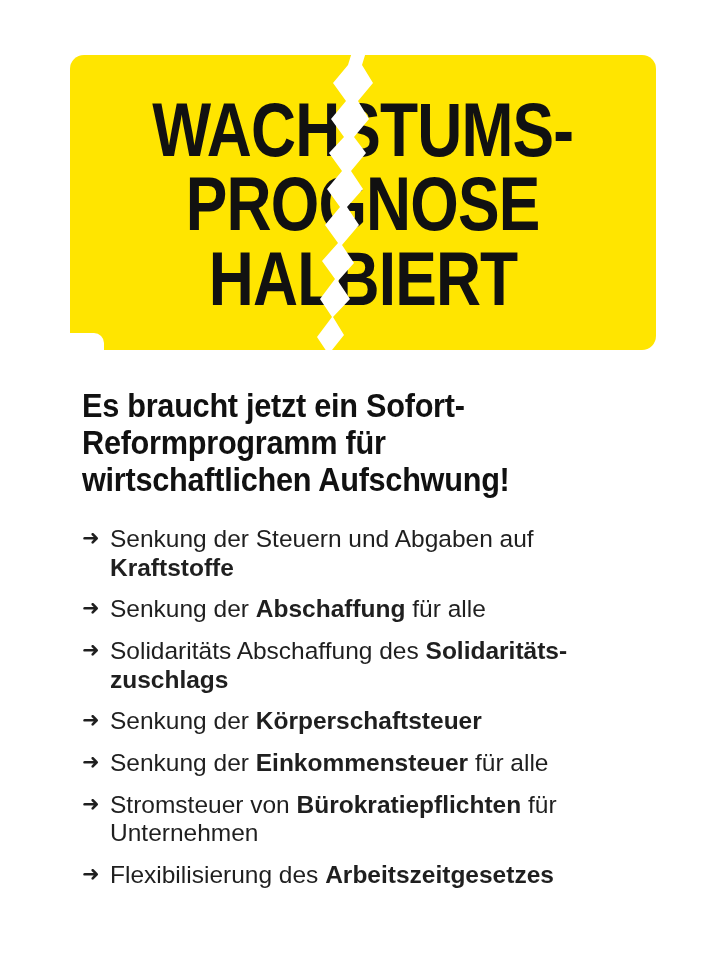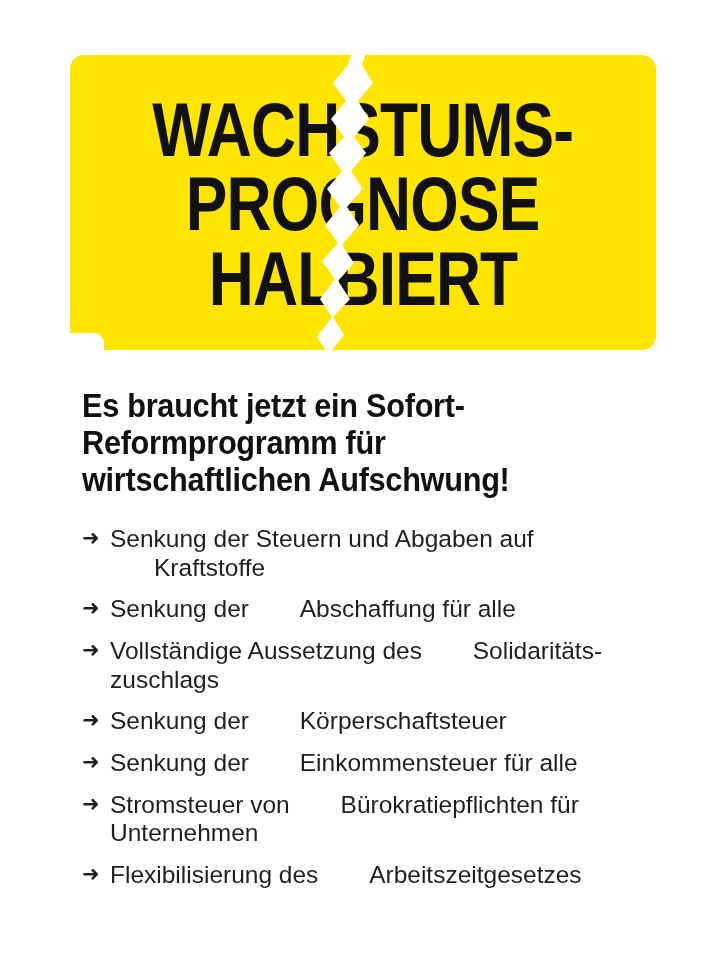--- a/index.html
+++ b/index.html
@@ -113,22 +113,21 @@
     width: 28px;
     font-size: 21px;
     line-height: 1.25;
     color: #1f1f1f;
     font-family: "DejaVu Sans", sans-serif;
   }
   .item-text {
     flex: 1 1 auto;
   }
   .item-text b {
-    font-weight: 400;
-    margin-left: 44px;
+    font-weight: 700;
   }
 </style>
 </head>
 <body>
 
 <div class="banner-wrap">
   <div class="banner"></div>
 
   <div class="banner-text">
     <div class="banner-line l1">WACHSTUMS-</div>
@@ -153,21 +152,21 @@
 <div class="list-item">
       <span class="arrow">➜</span>
       <span class="item-text"><span>Senkung der Steuern und Abgaben auf </span><b>Kraftstoffe</b></span>
     </div>
     <div class="list-item">
       <span class="arrow">➜</span>
       <span class="item-text"><span>Senkung der </span><b>Abschaffung</b><span> für alle</span></span>
     </div>
     <div class="list-item">
       <span class="arrow">➜</span>
-      <span class="item-text"><span>Vollständige Aussetzung des </span><b>Solidaritäts­zuschlags</b></span>
+      <span class="item-text"><span>Solidaritäts Abschaffung des </span><b>Solidaritäts­zuschlags</b></span>
     </div>
     <div class="list-item">
       <span class="arrow">➜</span>
       <span class="item-text"><span>Senkung der </span><b>Körperschaftsteuer</b></span>
     </div>
     <div class="list-item">
       <span class="arrow">➜</span>
       <span class="item-text"><span>Senkung der </span><b>Einkommensteuer</b><span> für alle</span></span>
     </div>
     <div class="list-item">

